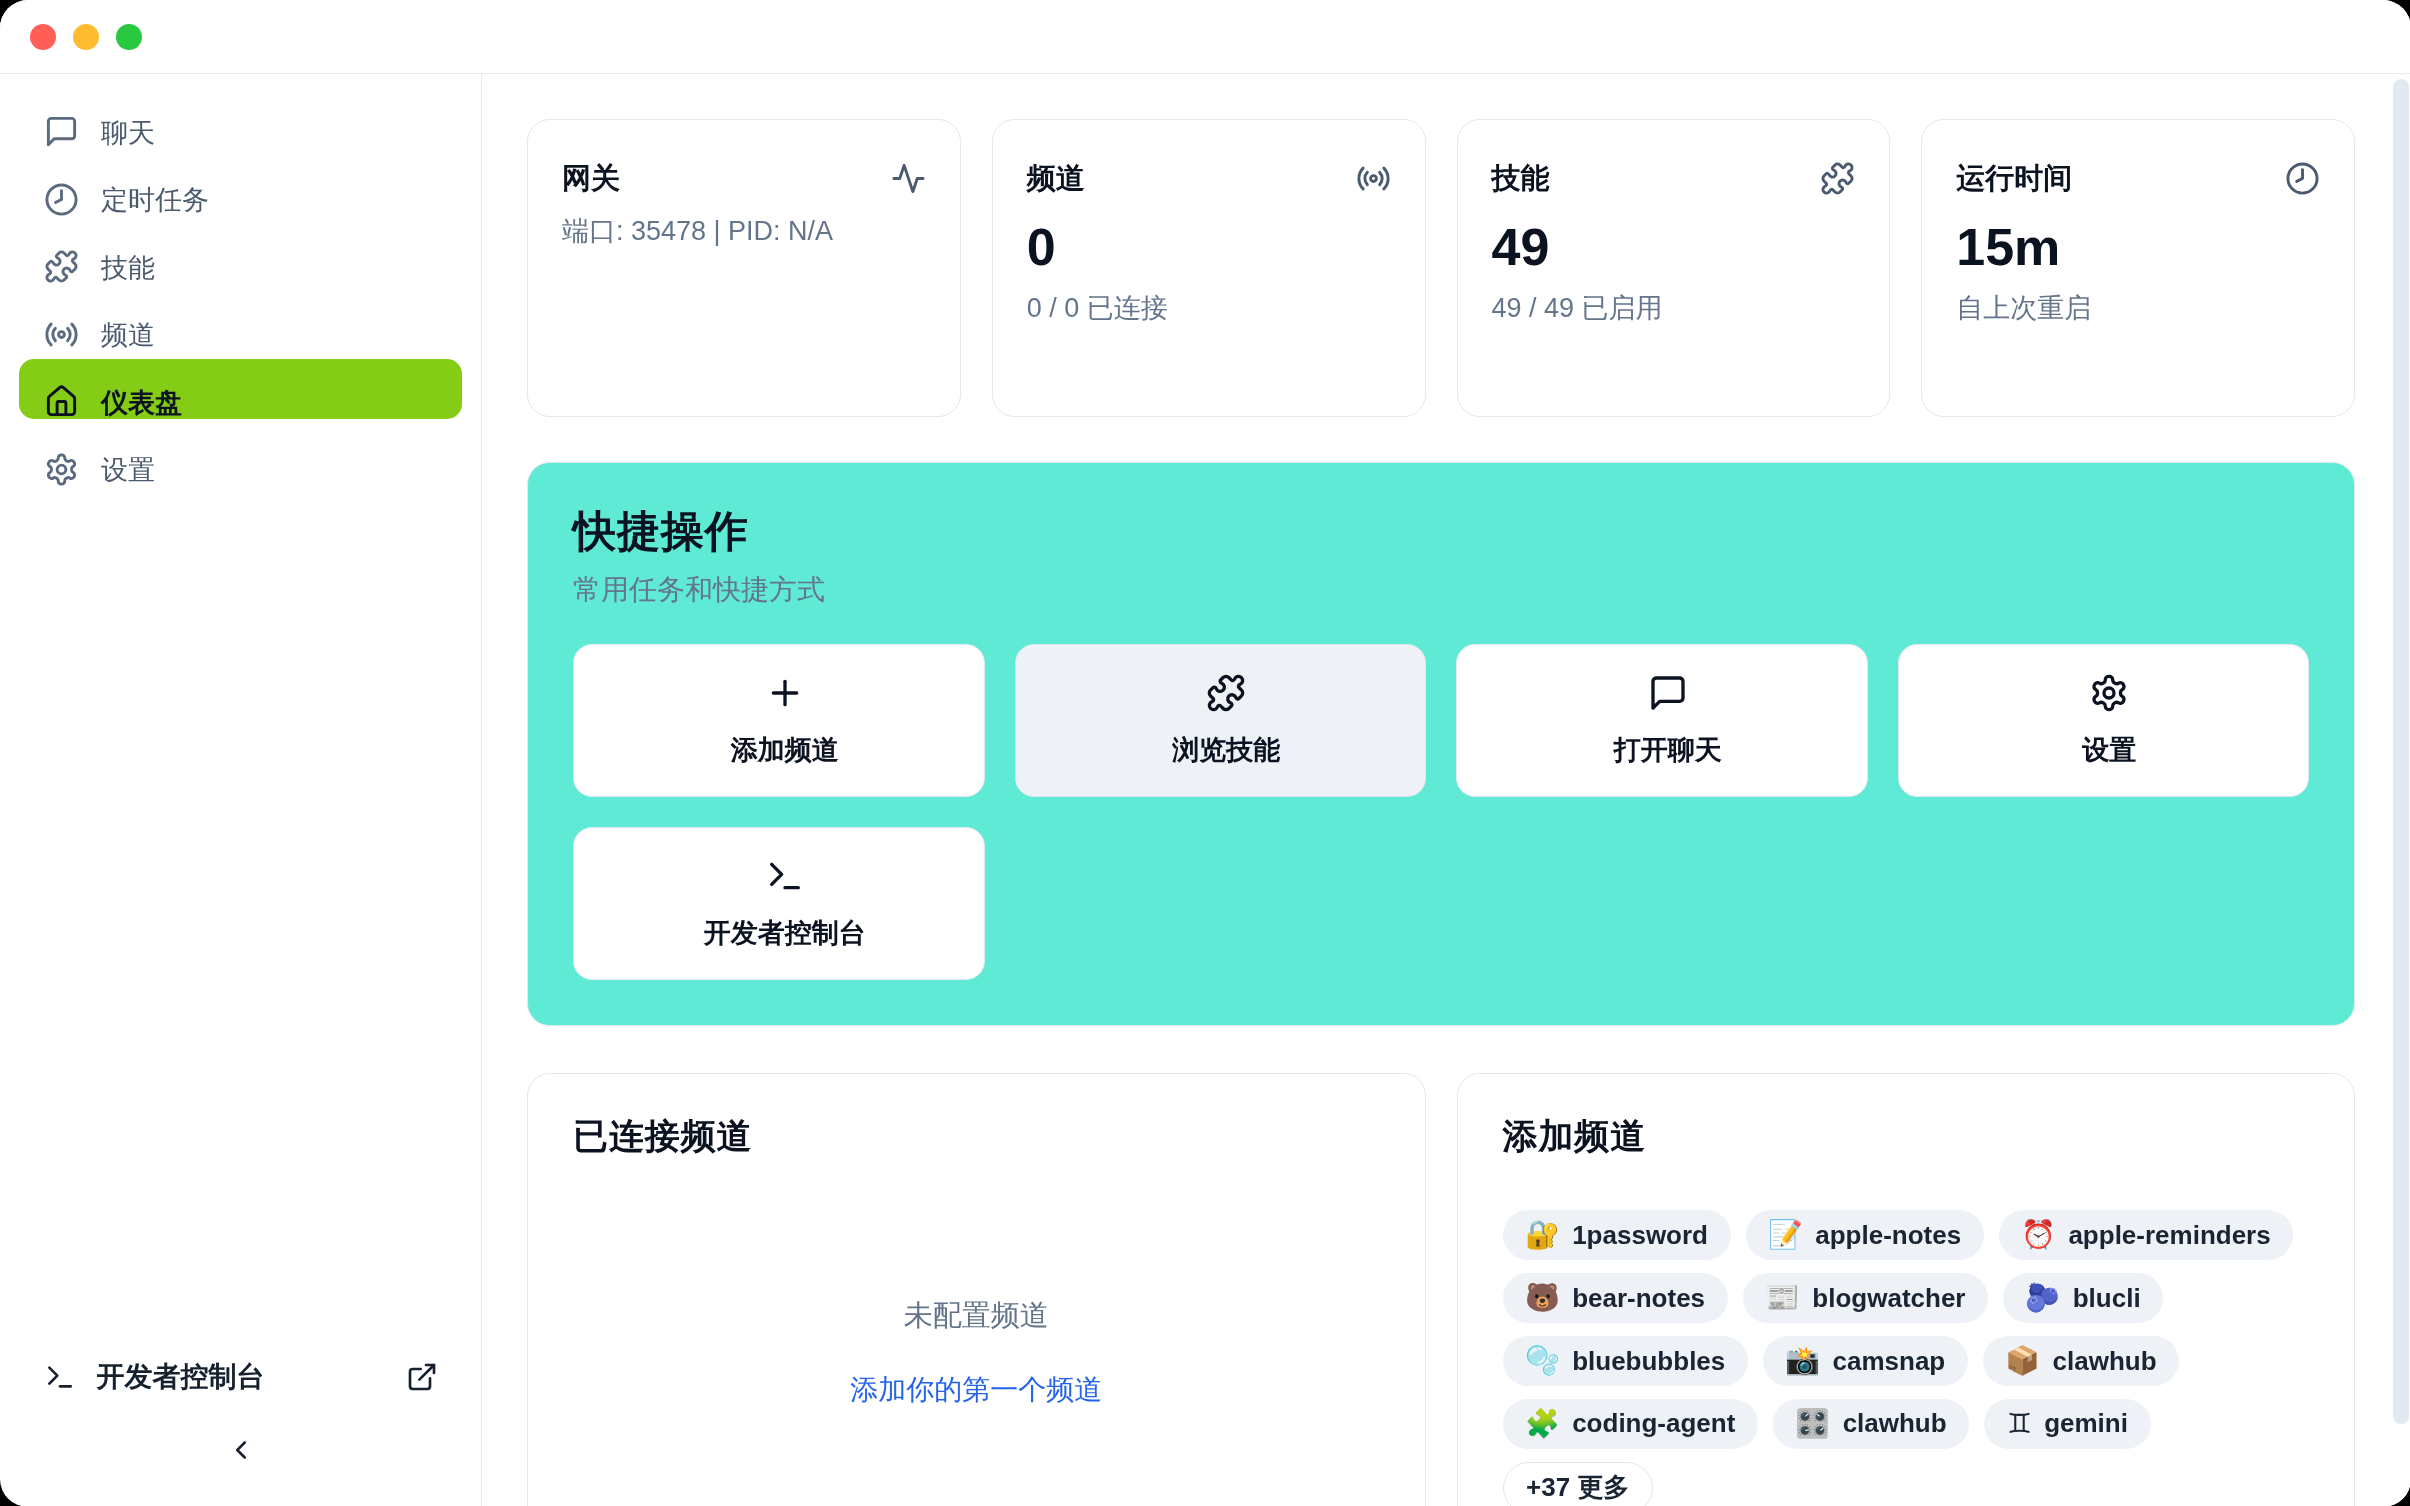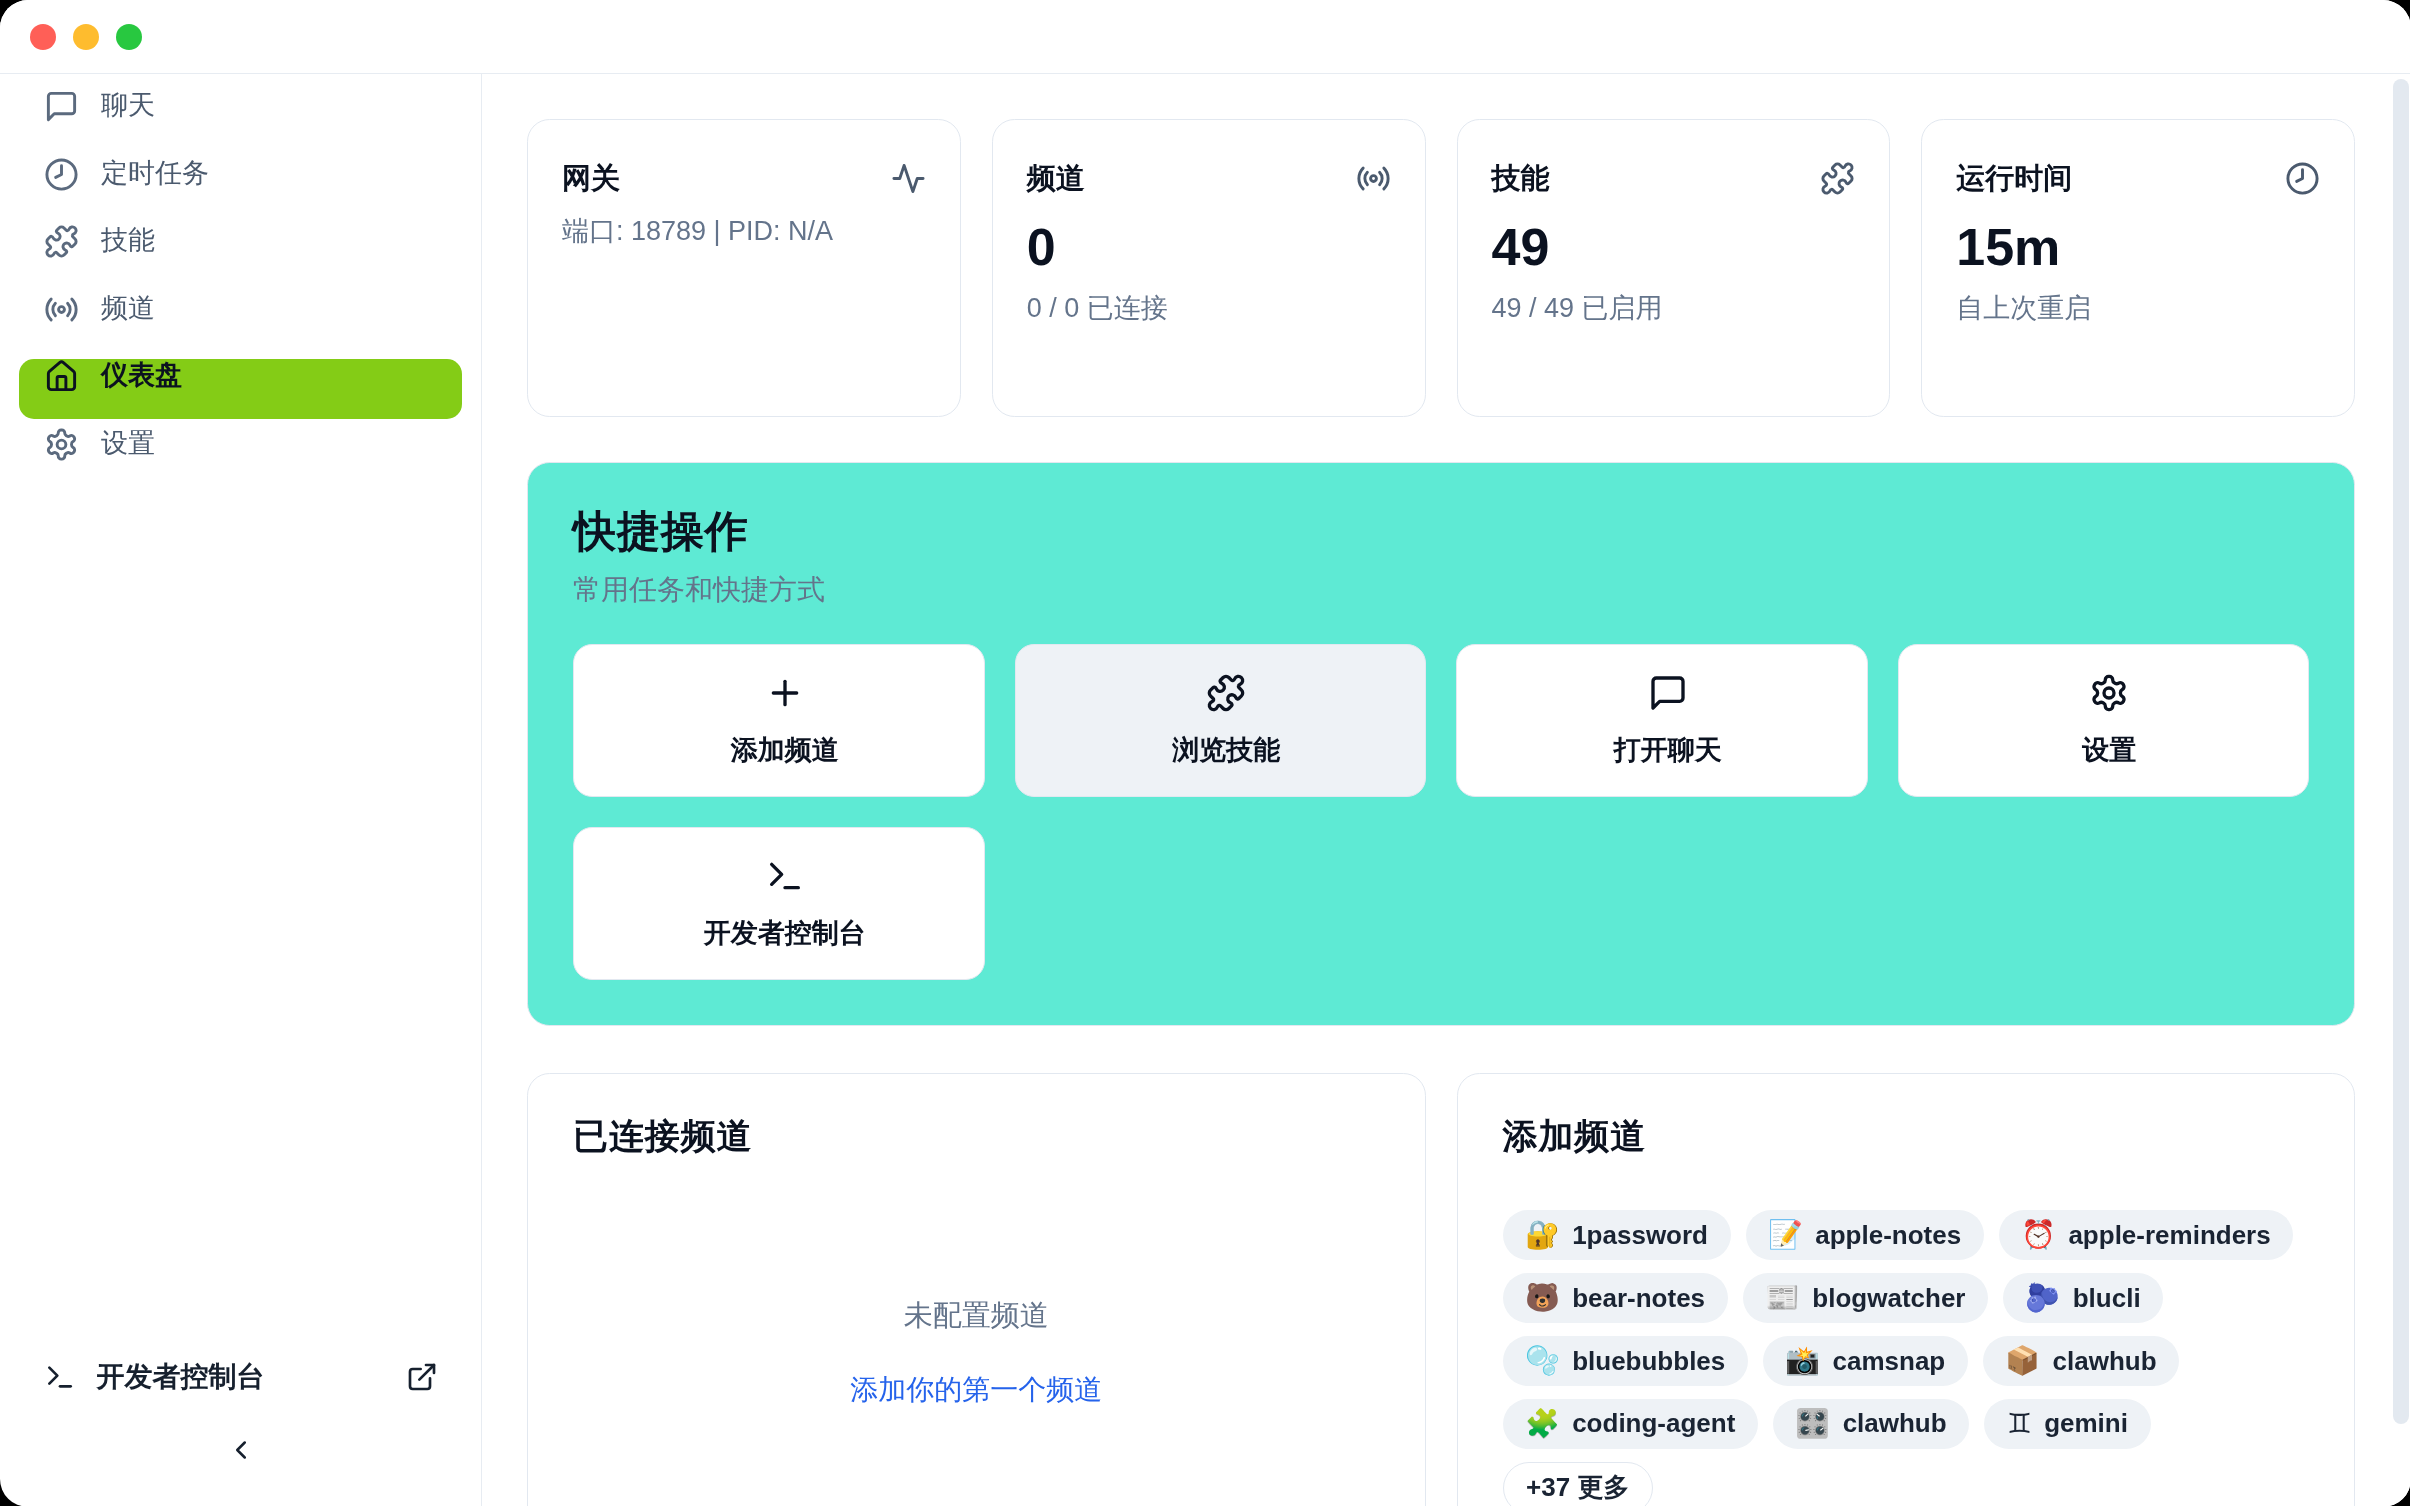--- a/index.html
+++ b/index.html
@@ -15,21 +15,21 @@
   .tl { width:26px; height:26px; border-radius:50%; }
 
   
   .app-body { flex:1; display:flex; min-height:0; }
 
   
   .sidebar { width:482px; flex:0 0 482px; border-right:0.9px solid #e7ecf2;
              display:flex; flex-direction:column; justify-content:space-between;
              padding:15px 19px 38px; }
   .nav { display:flex; flex-direction:column; gap:7.5px; }
-  .nav-item { display:flex; align-items:flex-start; gap:22.6px; height:60px; padding:0 24.5px;
+  .nav-item { display:flex; align-items:flex-end; gap:22.6px; height:60px; padding:0 24.5px;
               border-radius:15px; font-size:27px; font-weight:500; color:#4b5a6e; cursor:pointer; }
   .nav-item .icon { display:inline-flex; color:#5b6a7e; }
   .nav-item svg { width:35px; height:35px; }
   .nav-item.active { background:#84cc16; color:#0b1220; font-weight:700; }
   .nav-item.active .icon { color:#0b1220; }
 
   .sidebar-footer { display:flex; flex-direction:column; gap:41px; }
   .dev-row { display:flex; align-items:center; gap:21px; padding:0 24.5px;
              font-size:28px; font-weight:600; color:#16202e; cursor:pointer; }
   .dev-row .icon { display:inline-flex; }
@@ -193,21 +193,21 @@
       <div class="stats-grid">
           <div class="stat-card">
             <div class="stat-head">
               <span class="stat-title">网关</span>
               <span class="icon">
                 <svg viewBox="0 0 24 24" fill="none" stroke="currentColor" stroke-width="2" stroke-linecap="round" stroke-linejoin="round">
                   <path d="M22 12h-4l-3 9L9 3l-3 9H2"></path>
                 </svg>
               </span>
             </div>
-            <div class="stat-sub">端口: 18789 | PID: N/A</div>
+            <div class="stat-sub">端口: 35478 | PID: N/A</div>
           </div>
           <div class="stat-card">
             <div class="stat-head">
               <span class="stat-title">频道</span>
               <span class="icon">
                 <svg viewBox="0 0 24 24" fill="none" stroke="currentColor" stroke-width="2" stroke-linecap="round" stroke-linejoin="round">
                   <path d="M4.9 19.1C1 15.2 1 8.8 4.9 4.9"></path>
                   <path d="M7.8 16.2c-2.3-2.3-2.3-6.1 0-8.5"></path>
                   <circle cx="12" cy="12" r="2"></circle>
                   <path d="M16.2 7.8c2.3 2.3 2.3 6.1 0 8.5"></path>

